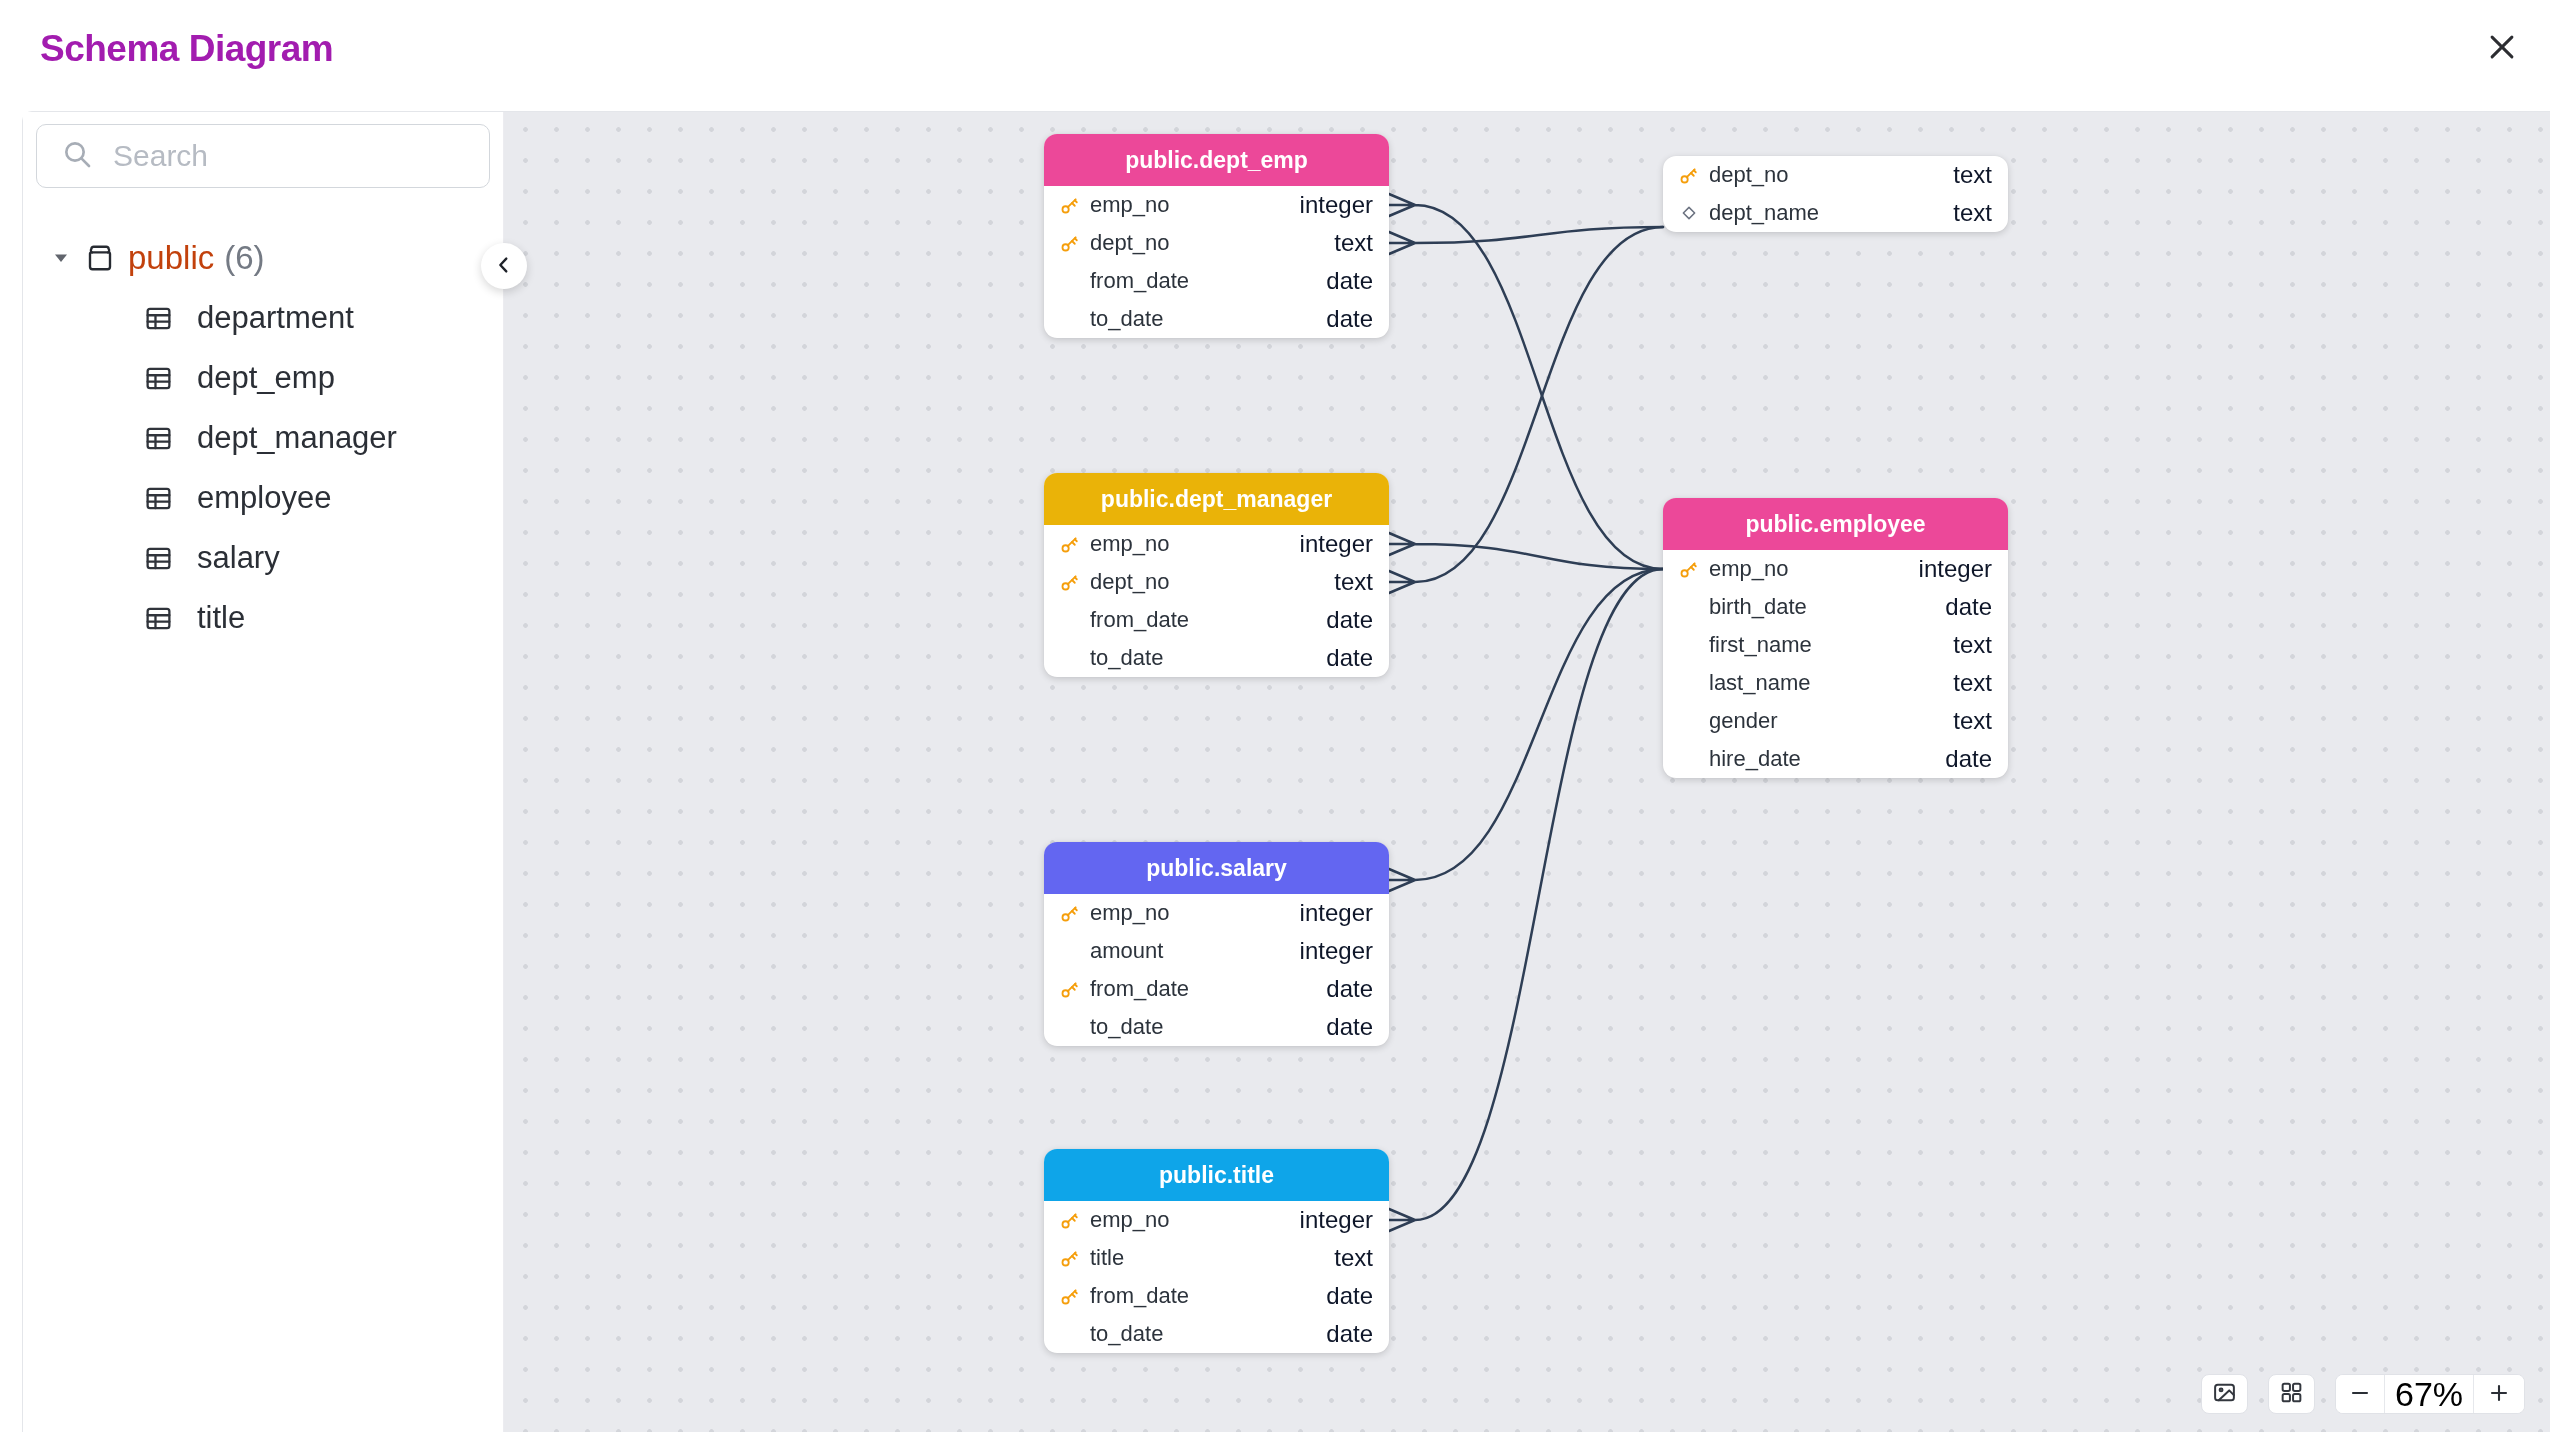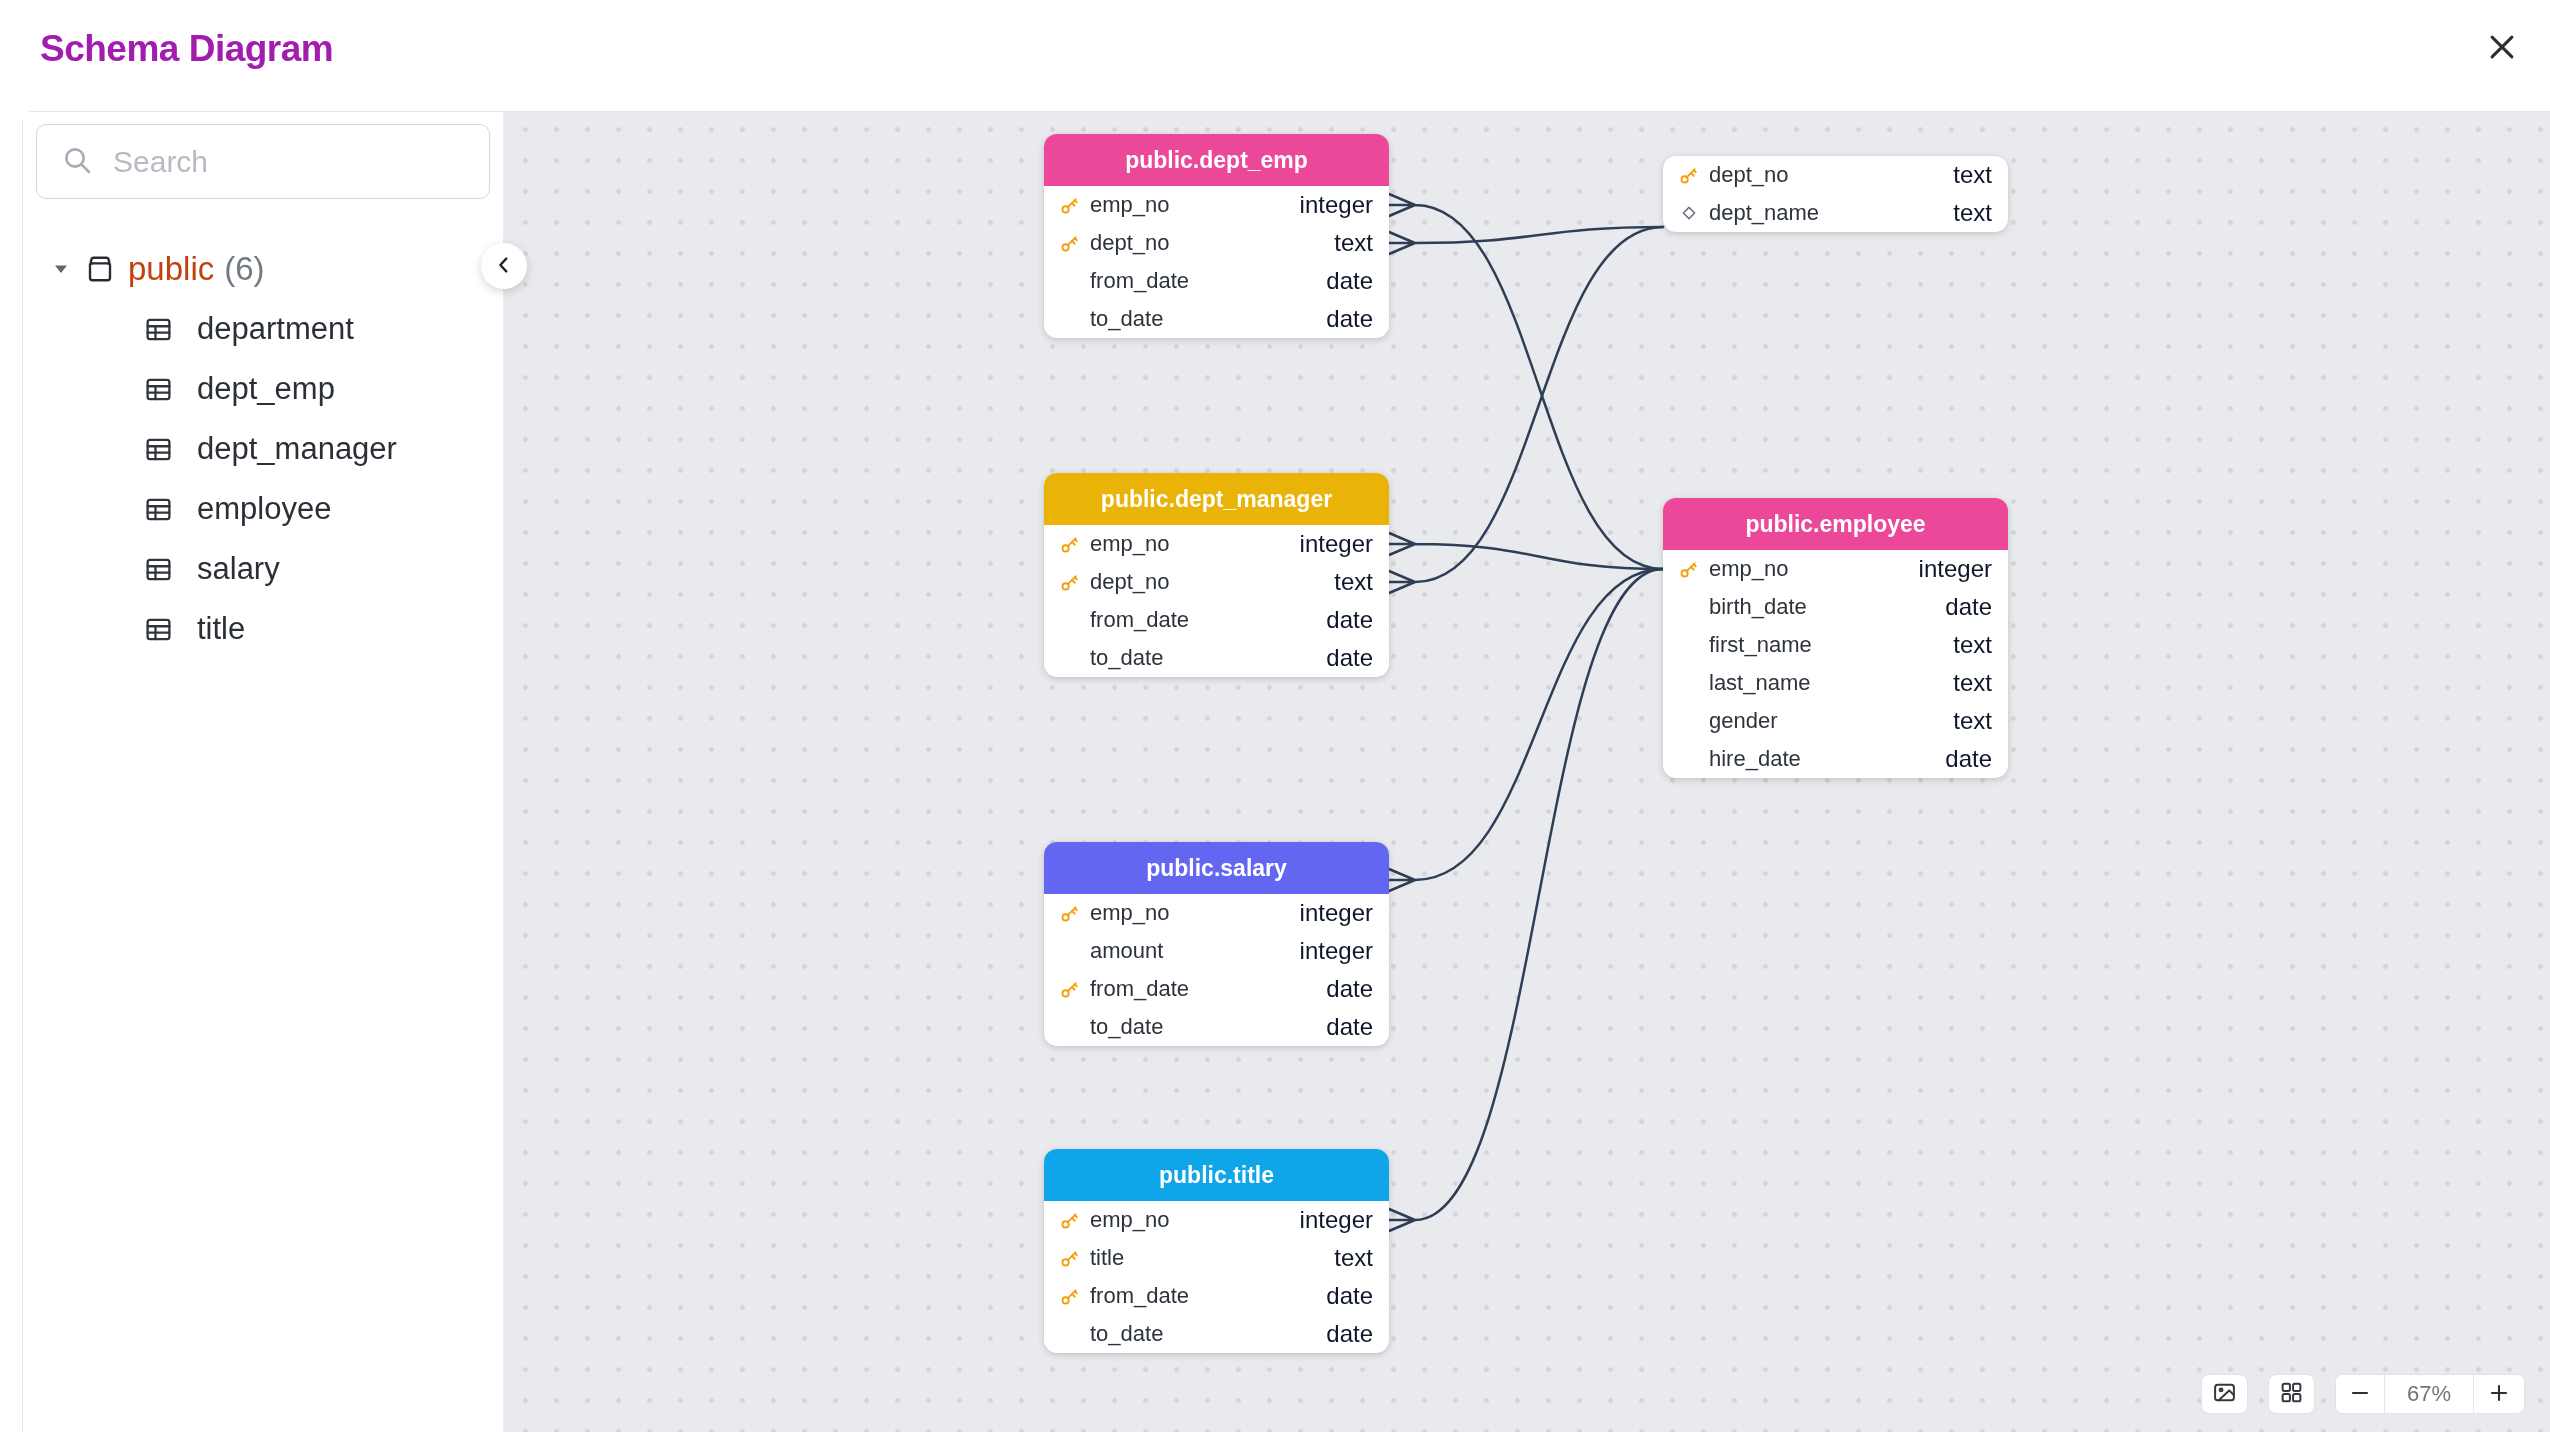--- a/index.html
+++ b/index.html
@@ -12,21 +12,21 @@
   .close-btn { margin-left:auto; width:44px; height:44px; border:none; background:transparent;
     cursor:pointer; display:flex; align-items:center; justify-content:center; }
 
   .workspace { position:absolute; left:22px; top:111px; right:0; bottom:0;
     border-top:1.5px solid #e4e6ea; border-left:1.5px solid #e4e6ea;
     border-radius:10px 0 0 0; display:flex; }
 
   
   .sidebar { width:481px; background:#fff; height:100%; position:relative; flex:none;
     border-right:1px solid #ececf0; padding:12px 13px 0 13px; }
-  .search-box { height:75px; border:1.5px solid #d3d7dc; border-radius:10px;
+  .search-box { height:64px; border:1.5px solid #d3d7dc; border-radius:10px;
     display:flex; align-items:center; padding:0 18px 0 24px; background:#fff; }
   .search-box svg { flex:none; }
   .search-box input { border:none; outline:none; flex:1; margin-left:20px;
     font-size:30px; color:#374151; font-family:"Liberation Sans",sans-serif; background:transparent; }
   .search-box input::placeholder { color:#b6bbc3; }
 
   .tree { margin-top:40px; }
   .tree-row { display:flex; align-items:center; height:60px; cursor:pointer; }
   .schema-row { padding-left:15px; gap:0; }
   .schema-row .caret { width:34px; flex:none; display:flex; align-items:center; }
@@ -63,21 +63,21 @@
   .controls { position:absolute; right:25px; bottom:18px; display:flex; align-items:center;
     gap:20px; z-index:20; }
   .ctl-btn { height:40px; background:#fff; border:1px solid #e0e2e7; border-radius:8px;
     display:flex; align-items:center; justify-content:center; cursor:pointer; }
   .ctl-single { width:47px; }
   .zoom-group { display:flex; height:40px; background:#fff; border:1px solid #e0e2e7;
     border-radius:8px; overflow:hidden; align-items:stretch; }
   .zoom-seg { display:flex; align-items:center; justify-content:center; background:#fff;
     border:none; cursor:pointer; }
   .zoom-minus { width:49px; border-right:1px solid #e6e8ec; }
-  .zoom-value { width:88px; font-size:22px; color:#737373; cursor:default; }
+  .zoom-value { width:88px; font-size:34px; color:#000000; cursor:default; }
   .zoom-plus { width:51px; border-left:1px solid #e6e8ec; }
 </style>
 </head>
 <body>
 
 <div class="titlebar">
   <h1>Schema Diagram</h1>
   <button class="close-btn">
     <span>
       <svg width="34" height="34" viewBox="0 0 24 24" fill="none" stroke="#2c2d31" stroke-width="2.1" stroke-linecap="round">

